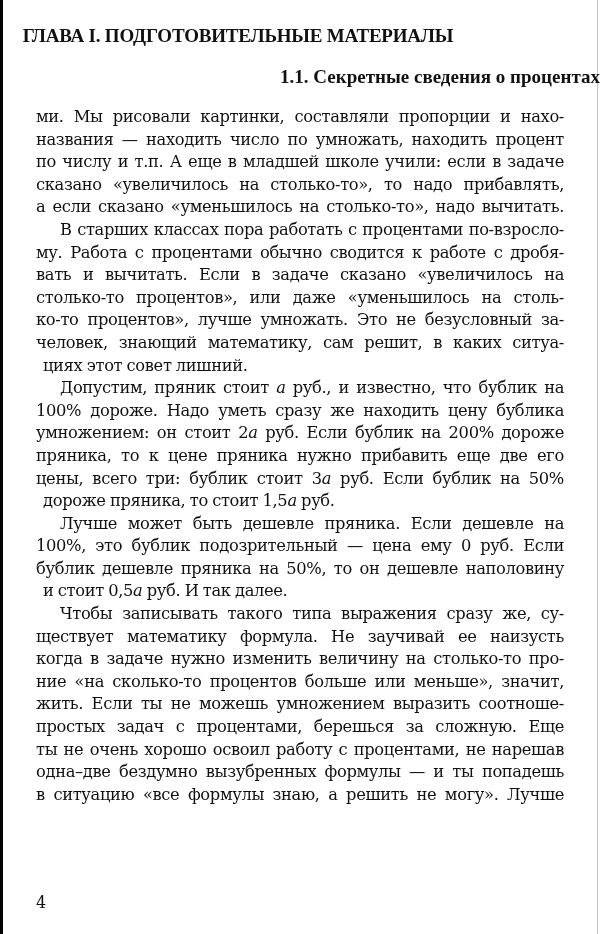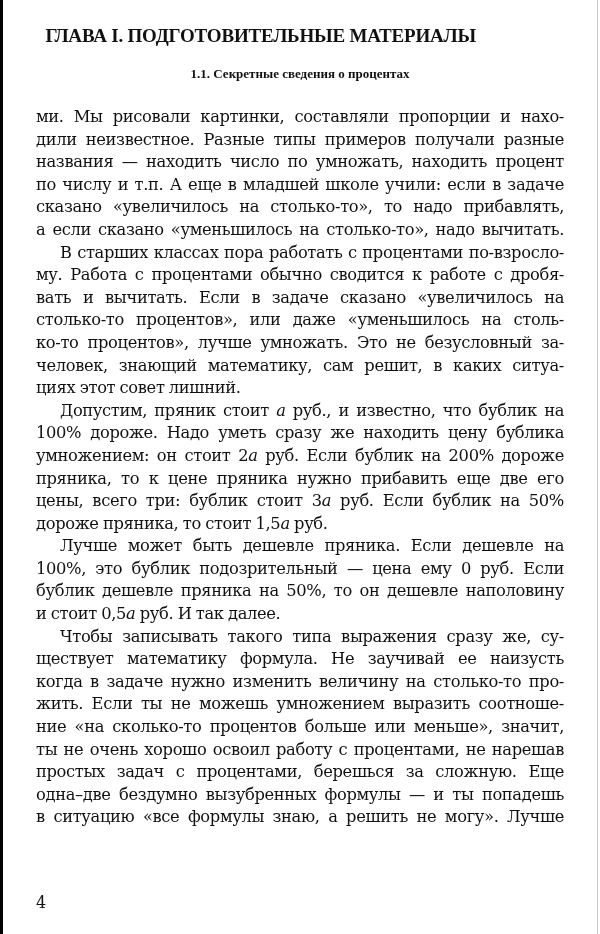--- a/index.html
+++ b/index.html
@@ -24,74 +24,73 @@
   .right-edge {
     position: absolute;
     right: 2px; top: 0;
     width: 1px; height: 934px;
     background: #c8c8c8;
   }
   .chapter-title {
     position: absolute;
     left: 0; width: 476px;
     top: 25px;
-    text-align: right;
+    text-align: center;
     font-family: "Liberation Serif", serif;
     font-weight: bold;
     font-size: 19px;
     letter-spacing: -0.2px;
   }
   .section-title {
     position: absolute;
     left: 0; width: 600px;
     top: 66px;
-    text-align: center;
+    text-align: right;
     font-family: "Liberation Serif", serif;
     font-weight: bold;
-    font-size: 13px;
+    font-size: 19px;
   }
   .body-text {
     position: absolute;
     left: 36px;
     top: 106px;
     width: 528px;
   }
   .line {
     height: 22.6px;
     line-height: 22.6px;
     font-size: 16.3px;
     white-space: nowrap;
     text-align: justify;
     text-align-last: justify;
     letter-spacing: -0.35px;
     word-spacing: -0.5px;
     font-family: "DejaVu Serif", serif;
   }
   .line.indent { padding-left: 24px; }
-  .line.last { text-align-last: left; }
+  .line.last { text-align-last: left; margin-left: 7px; }
   .page-number {
     position: absolute;
     left: 36px;
     top: 893px;
     font-size: 16px;
     font-family: "DejaVu Serif", serif;
   }
 </style>
 </head>
 <body>
 
 <div class="left-border"></div>
 <div class="right-edge"></div>
 
 <div class="chapter-title">ГЛАВА I. ПОДГОТОВИТЕЛЬНЫЕ МАТЕРИАЛЫ</div>
 <div class="section-title">1.1. Секретные сведения о процентах</div>
 
 <div class="body-text" id="body-text">
     <div class="line">ми. Мы рисовали картинки, составляли пропорции и нахо-</div>
-    <div class="line">дили неизвестное. Разные типы примеров получали разные</div>
     <div class="line">названия — находить число по умножать, находить процент</div>
     <div class="line">по числу и т.п. А еще в младшей школе учили: если в задаче</div>
     <div class="line">сказано «увеличилось на столько-то», то надо прибавлять,</div>
     <div class="line">а если сказано «уменьшилось на столько-то», надо вычитать.</div>
     <div class="line indent">В старших классах пора работать с процентами по-взросло-</div>
     <div class="line">му. Работа с процентами обычно сводится к работе с дробя-</div>
     <div class="line">вать и вычитать. Если в задаче сказано «увеличилось на</div>
     <div class="line">столько-то процентов», или даже «уменьшилось на столь-</div>
     <div class="line">ко-то процентов», лучше умножать. Это не безусловный за-</div>
     <div class="line">человек, знающий математику, сам решит, в каких ситуа-</div>
@@ -102,21 +101,21 @@
     <div class="line">пряника, то к цене пряника нужно прибавить еще две его</div>
     <div class="line">цены, всего три: бублик стоит 3<i>a</i> руб. Если бублик на 50%</div>
     <div class="line last">дороже пряника, то стоит 1,5<i>a</i> руб.</div>
     <div class="line indent">Лучше может быть дешевле пряника. Если дешевле на</div>
     <div class="line">100%, это бублик подозрительный — цена ему 0 руб. Если</div>
     <div class="line">бублик дешевле пряника на 50%, то он дешевле наполовину</div>
     <div class="line last">и стоит 0,5<i>a</i> руб. И так далее.</div>
     <div class="line indent">Чтобы записывать такого типа выражения сразу же, су-</div>
     <div class="line">ществует математику формула. Не заучивай ее наизусть</div>
     <div class="line">когда в задаче нужно изменить величину на столько-то про-</div>
+    <div class="line">ние «на сколько-то процентов больше или меньше», значит,</div>
     <div class="line">жить. Если ты не можешь умножением выразить соотноше-</div>
-    <div class="line">ние «на сколько-то процентов больше или меньше», значит,</div>
+    <div class="line">простых задач с процентами, берешься за сложную. Еще</div>
     <div class="line">ты не очень хорошо освоил работу с процентами, не нарешав</div>
-    <div class="line">простых задач с процентами, берешься за сложную. Еще</div>
     <div class="line">одна–две бездумно вызубренных формулы — и ты попадешь</div>
     <div class="line">в ситуацию «все формулы знаю, а решить не могу». Лучше</div>
   </div>
 
 <div class="page-number">4</div>
 
 </body></html>

